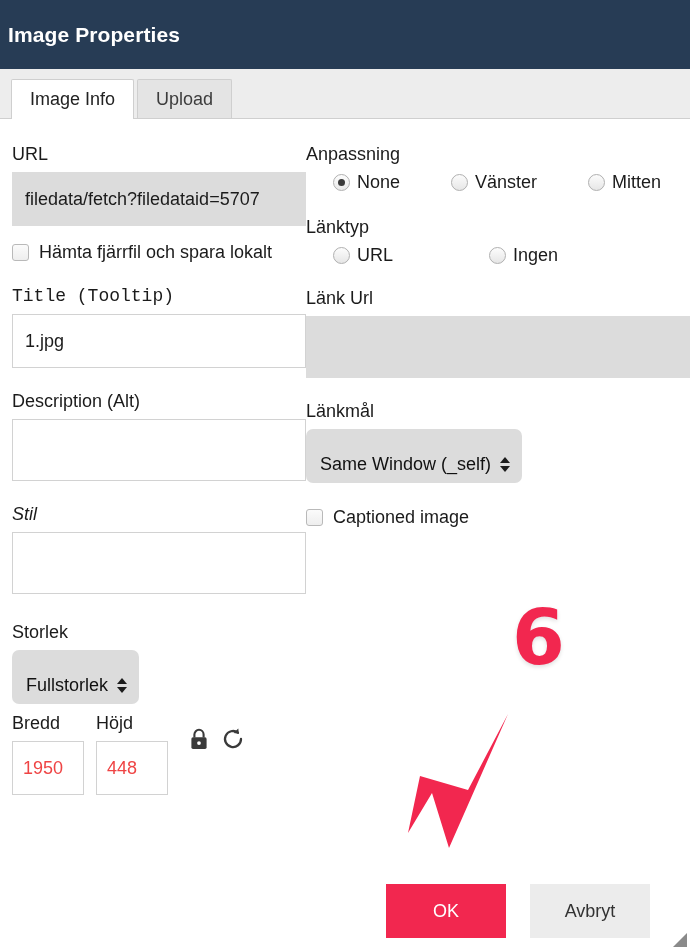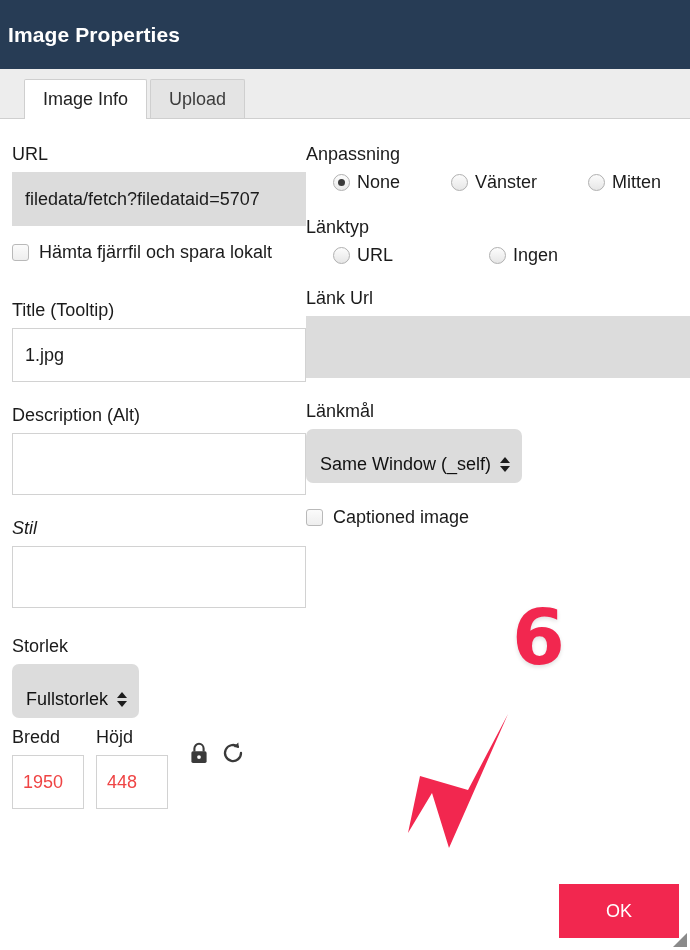--- a/index.html
+++ b/index.html
@@ -34,21 +34,21 @@
   }
 
   
   .tab-strip {
     height: 50px;
     background: #ededed;
     border-bottom: 1px solid #cfcfcf;
     position: relative;
     display: flex;
     align-items: flex-end;
-    padding-left: 24px;
+    padding-left: 11px;
     box-sizing: border-box;
   }
   .tab {
     height: 39px;
     line-height: 39px;
     padding: 0 18px;
     font-size: 18px;
     color: #3c3c3c;
     border: 1px solid #cfcfcf;
     border-bottom: none;
@@ -242,21 +242,21 @@
     display: flex;
     align-items: center;
     justify-content: center;
     cursor: pointer;
     margin-left: 4px;
   }
 
   
   .footer-buttons {
     position: absolute;
-    right: 11px;
+    right: 40px;
     bottom: 12px;
     display: flex;
     align-items: center;
     margin-left: 28px;
   }
   .btn {
     height: 54px;
     min-width: 120px;
     border: none;
     font-family: "Liberation Sans", sans-serif;
@@ -328,21 +328,21 @@
   <div class="col-left">
 
     <div class="field-label">URL</div>
     <input class="text-input disabled" type="text" disabled="" value="filedata/fetch?filedataid=5707" style="">
 
     <div class="check-row">
       <div class="checkbox"></div>
       <div class="check-label">Hämta fjärrfil och spara lokalt</div>
     </div>
 
-    <div class="field-label" style="margin-top:36px;">Title (Tooltip)</div>
+    <div class="field-label" style="margin-top:22px;font-family:Liberation Mono, monospace;">Title (Tooltip)</div>
     <input class="text-input" type="text" value="1.jpg" style="">
 
     <div class="field-label" style="margin-top:22px;">Description (Alt)</div>
     <input class="text-input tall" type="text" style="">
 
     <div class="field-label" style="margin-top:22px;font-style:italic;">Stil</div>
     <input class="text-input tall" type="text" style="">
 
     <div class="field-label" style="margin-top:27px;">Storlek</div>
     <div class="select-box">
@@ -425,20 +425,21 @@
     </div>
 
     <div class="check-row" style="margin-top:24px;">
       <div class="checkbox"></div>
       <div class="check-label">Captioned image</div>
     </div>
   </div>
 
   <div class="footer-buttons">
     <button class="btn btn-ok">OK</button>
+    <button class="btn btn-cancel">Avbryt</button>
   </div>
 
   <div class="resize-grip">
     <svg width="18" height="18" viewBox="0 0 18 18" aria-hidden="true">
       <path d="M17 3 L17 17 L3 17 Z" fill="#8a8a8a"></path>
     </svg>
   </div>
 </div>
 
 <div class="annot-layer">

